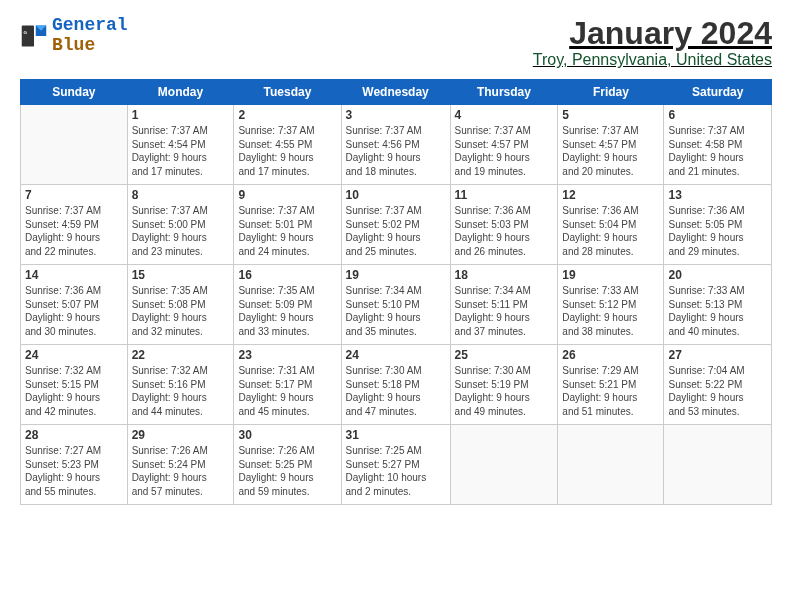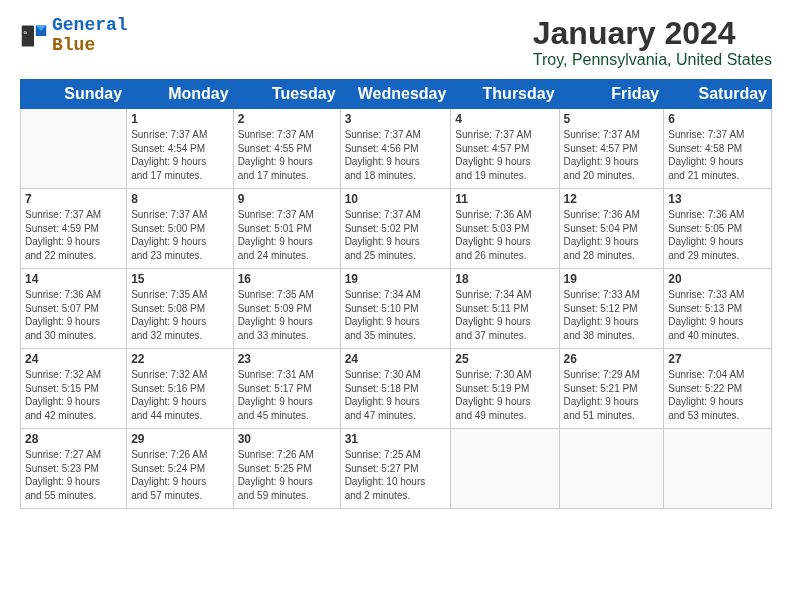--- a/index.html
+++ b/index.html
@@ -34,42 +34,44 @@
       font-family: Liberation Mono, monospace;
     }
     .logo-text span {
       color: #1565c0;
     }
     .logo-icon {
       width: 28px;
       height: 28px;
     }
     .title-block {
+      text-align: right;
+      text-decoration: underline;
     }
     .main-title {
       font-size: 32px;
       font-weight: bold;
       color: #333;
       line-height: 1.1;
     }
     .subtitle {
       font-size: 16px;
       color: #14532d;
     }
     .calendar {
       width: 100%;
       border-collapse: collapse;
       font-size: 11px;
     }
     .calendar th {
       background-color: #1565c0;
       color: #fff;
       padding: 5px 4px;
-      text-align: right;
-      font-size: 16px;
+      text-align: center;
+      font-size: 12px;
       font-weight: bold;
       border: 1px solid #1565c0;
     }
     .calendar td {
       border: 1px solid #ccc;
       vertical-align: top;
       padding: 3px 4px;
       width: 113px;
       height: 80px;
       background: #fff;

